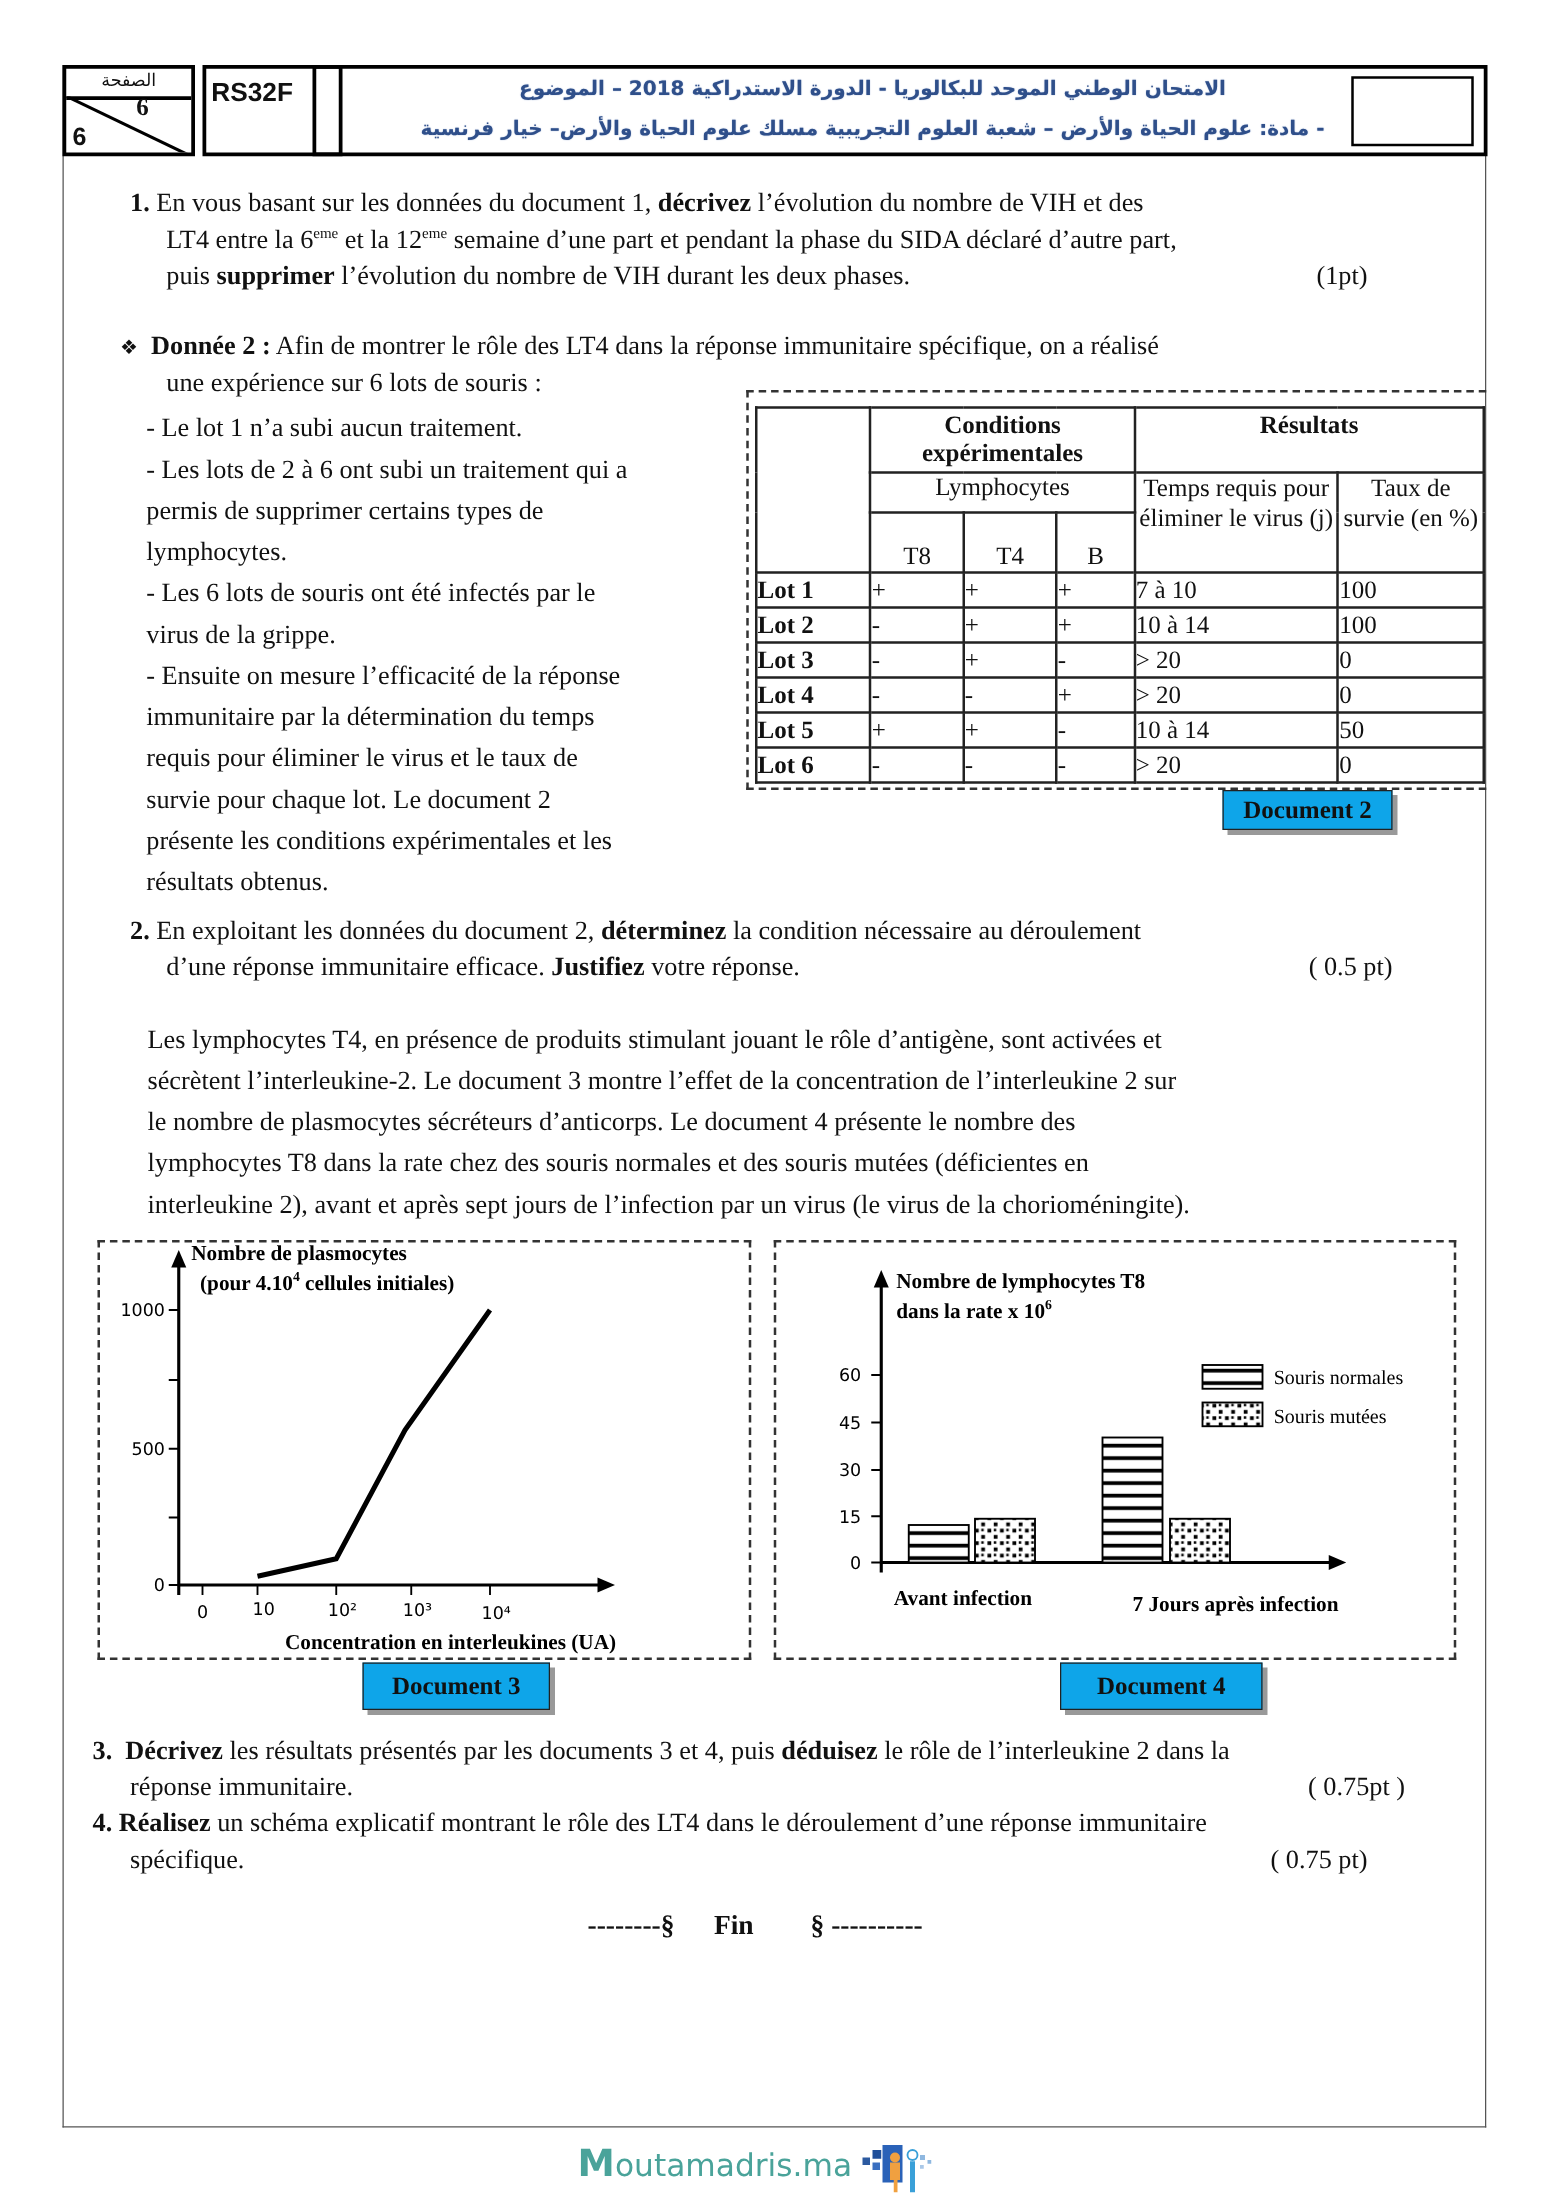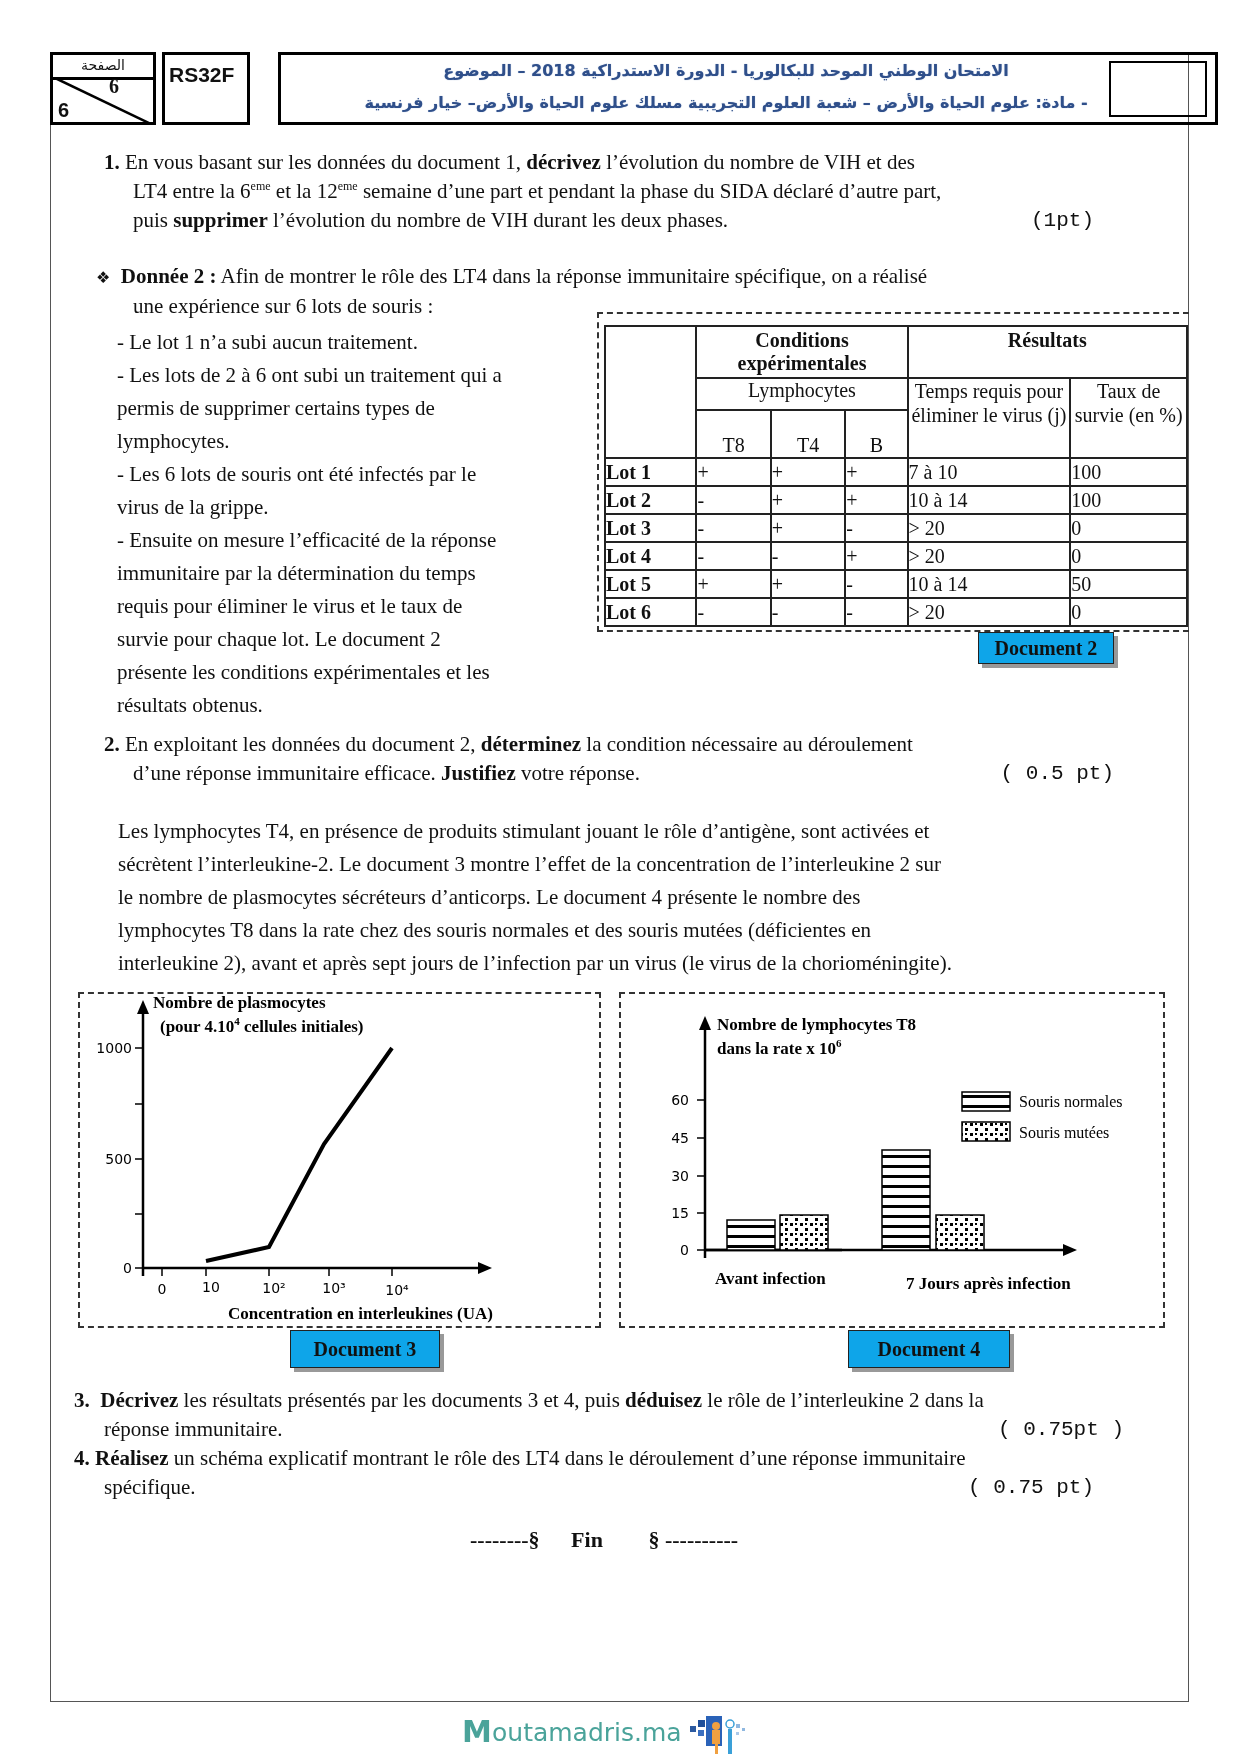--- a/index.html
+++ b/index.html
@@ -9,32 +9,32 @@
   
   #page-frame { left:50px; top:52px; width:1139px; height:1650px; border:1px solid #555; border-top:none; box-sizing:border-box; }
   
   #header { left:50px; top:50px; width:1140px; height:76px; }
   .hdr-page { position:absolute; left:0; top:2px; width:106px; height:73px; border:3px solid #000; box-sizing:border-box; }
   .hdr-page-label { position:absolute; left:0; top:0; width:100%; height:22px; border-bottom:3px solid #000; text-align:center; font-family:"DejaVu Sans", sans-serif; font-size:14px; line-height:20px; }
   .hdr-page-diag { position:absolute; left:0; top:22px; width:100%; height:45px; overflow:hidden; }
   .hdr-page-diag svg { position:absolute; left:0; top:0; }
   .hdr-page-num1 { position:absolute; right:34px; top:-2px; font-family:"Liberation Serif", serif; font-size:20px; font-weight:bold; }
   .hdr-page-num2 { position:absolute; left:5px; bottom:0px; font-family:"Liberation Sans", sans-serif; font-size:20px; font-weight:bold; }
-  .hdr-code { position:absolute; left:112px; top:2px; width:88px; height:73px; border:3px solid #000; box-sizing:border-box; font-family:"Liberation Sans", sans-serif; font-weight:bold; font-size:21px; padding:8px 0 0 4px; }
-  .hdr-title { position:absolute; left:200px; top:2px; width:940px; height:73px; border:3px solid #000; border-left:3px solid #000; box-sizing:border-box;margin-left:28px; }
+  .hdr-code { position:absolute; left:112px; top:2px; width:112px; height:73px; border:3px solid #000; box-sizing:border-box; font-family:"Liberation Sans", sans-serif; font-weight:bold; font-size:21px; padding:8px 0 0 4px; }
+  .hdr-title { position:absolute; left:200px; top:2px; width:940px; height:73px; border:3px solid #000; border-left:3px solid #000; box-sizing:border-box; }
   .hdr-title-l1, .hdr-title-l2 { position:absolute; left:60px; width:770px; text-align:center; color:#2f4f8a; font-family:"DejaVu Sans", sans-serif; font-weight:bold; font-size:16px; direction:rtl; white-space:nowrap; text-shadow:0 0 1px #8aa0c8; }
   .hdr-title-l1 { top:6px; }
   .hdr-title-l2 { top:38px; }
   .hdr-box { position:absolute; right:8px; top:6px; width:98px; height:56px; border:2px solid #000; box-sizing:border-box; }
 
   .txt { font-size:21px; line-height:29px; }
   b { font-weight:bold; }
   sup { font-size:12px; line-height:0; }
   .q { position:absolute; }
-  .pts { position:absolute; right:0;font-family:Liberation Mono, monospace; }
+  .pts { position:absolute; right:0; }
 
   
   #doc2-box { left:597px; top:312px; width:592px; height:320px; border:2px dashed #333; box-sizing:border-box; border-right:none; }
   #doc2-table { position:absolute; left:604px; top:325px; width:584px; border-collapse:collapse; font-size:20px; }
   #doc2-table td, #doc2-table th { border:2px solid #222; padding:0; font-weight:normal; }
   #doc2-table th.bold { font-weight:bold; }
   #doc2-table td.lot { font-weight:bold; }
   #doc2-table tr.data td { height:26px; line-height:24px; }
   .doclabel { position:absolute; border:1px solid #222; background:#0ea5e9; box-shadow:4px 4px 0 #999; font-weight:bold; text-align:center; font-size:20px; }
 

